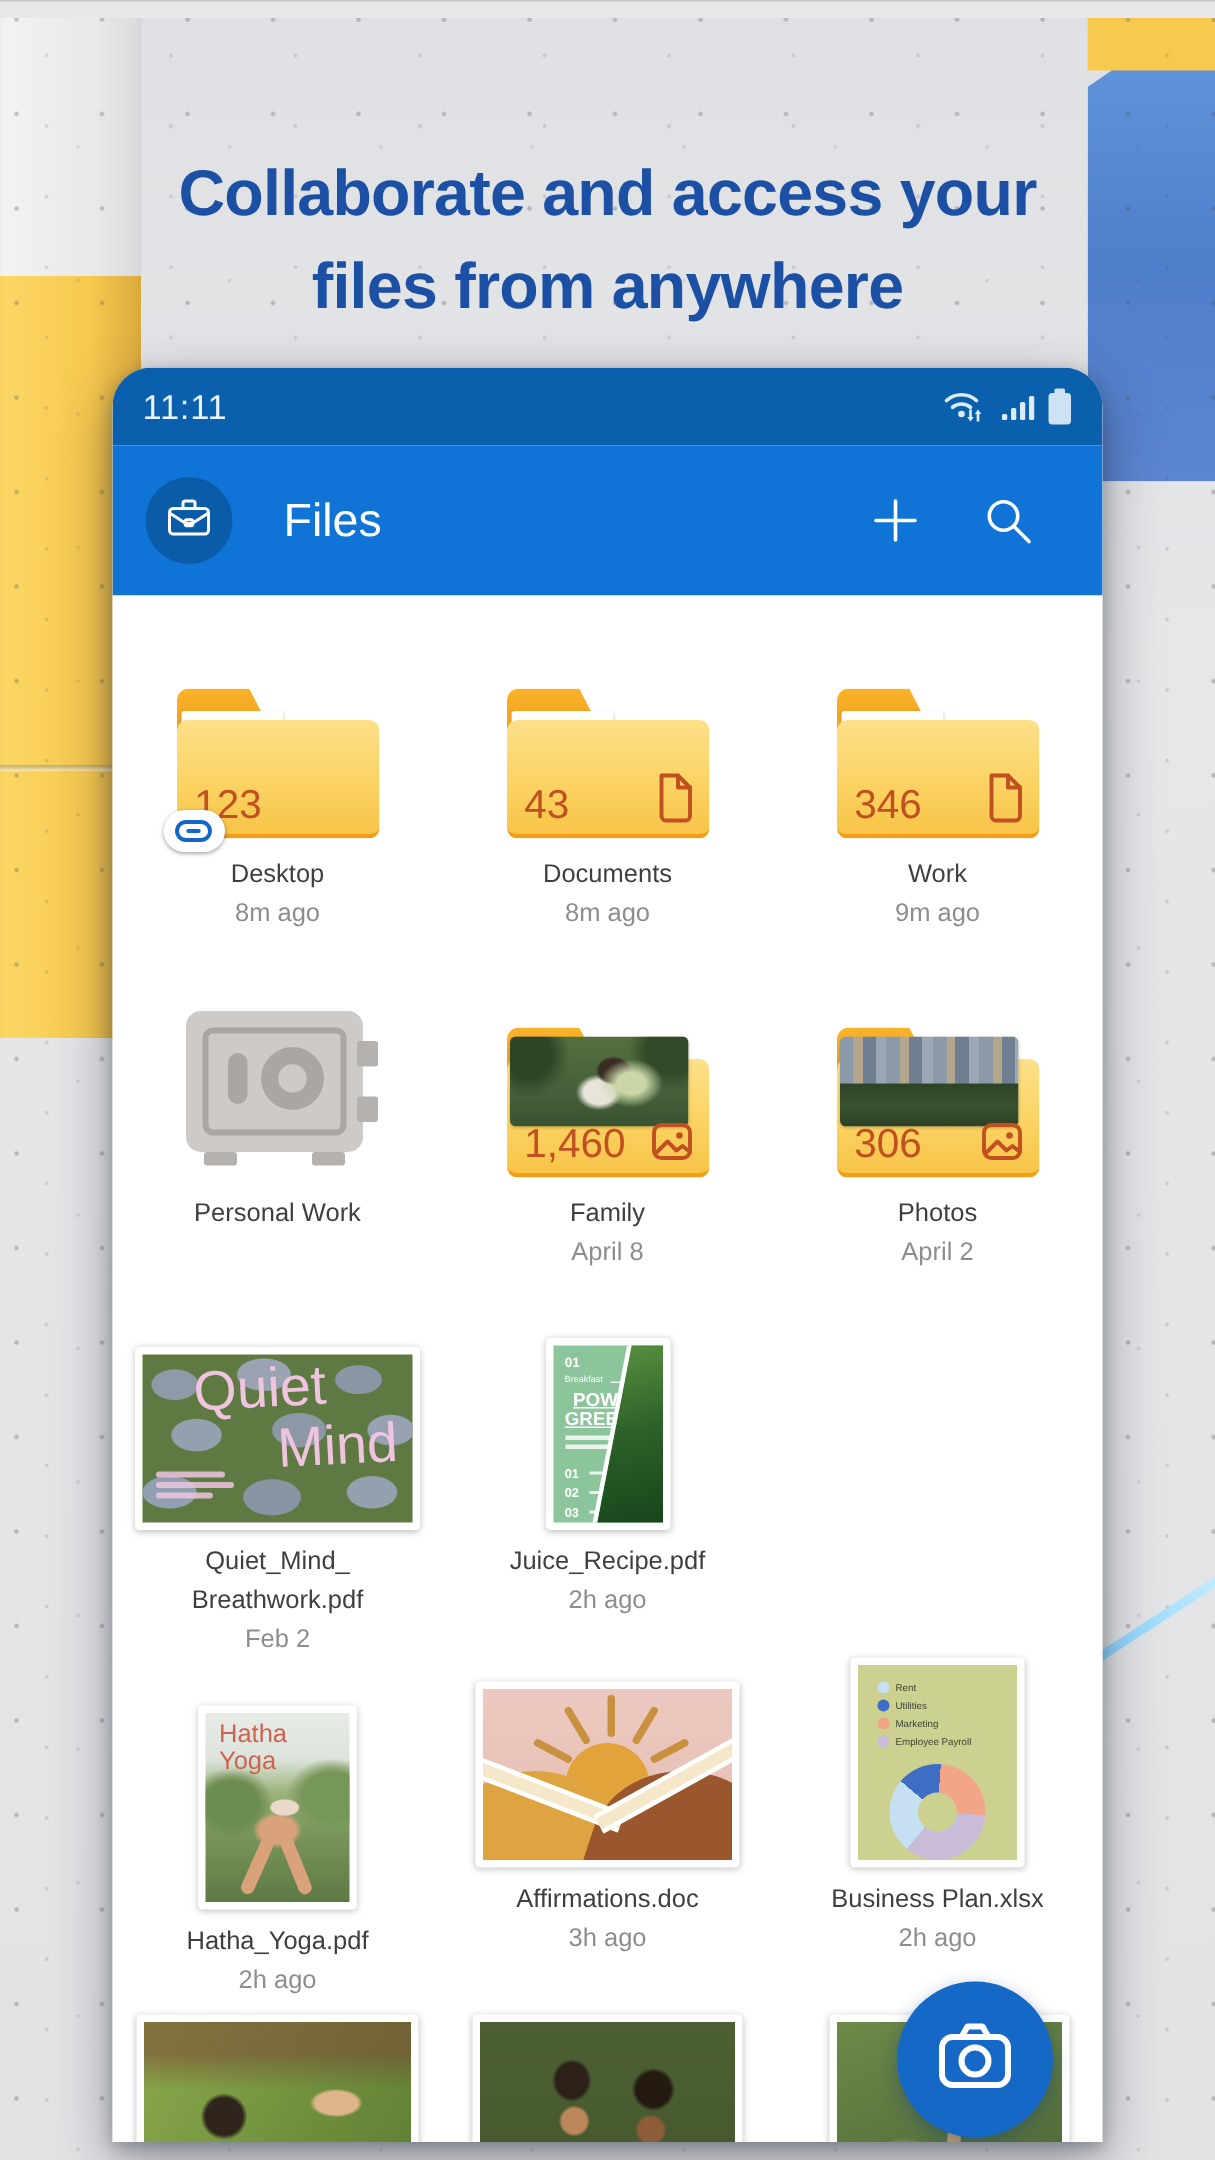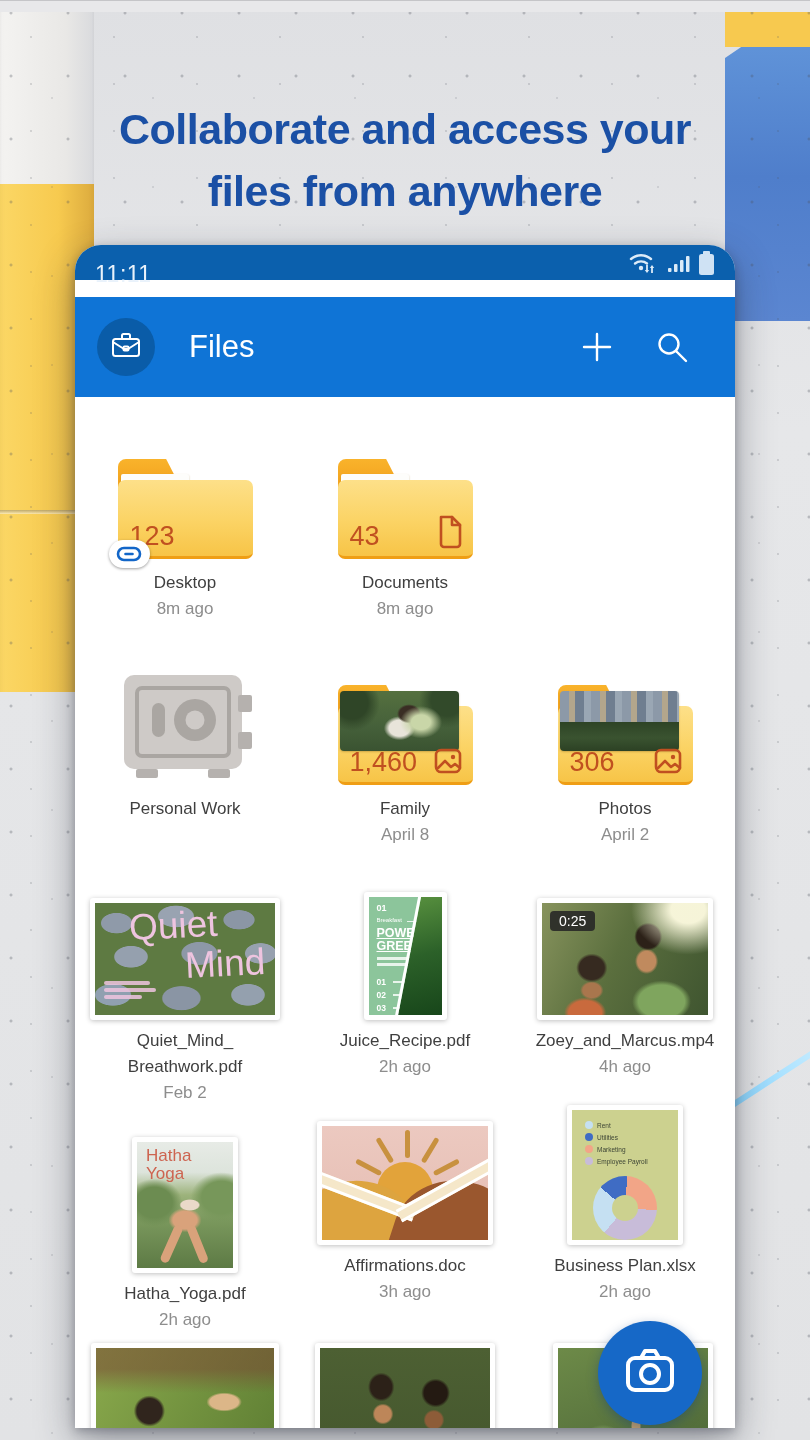--- a/index.html
+++ b/index.html
@@ -28,22 +28,22 @@
   
   .hero { position:absolute; left:0; top:98px; width:810px; text-align:center;
     font-size:43px; line-height:62px; font-weight:700; letter-spacing:-.5px;
     color:#1b50a5; white-space:pre-line; }
 
   
   .phone { position:absolute; left:75px; top:245px; width:660px; height:1183px;
     border-radius:26px 26px 0 0; overflow:hidden; background:#fff;
     box-shadow:0 14px 38px rgba(35,40,55,.42), 0 3px 10px rgba(35,40,55,.30); }
 
-  .status-bar { position:absolute; left:0; top:0; width:100%; height:35px; background:#0b60ad;
-    display:flex; padding:16px 20px; }
+  .status-bar { position:absolute; left:0; top:0; width:100%; height:52px; background:#0b60ad;
+    display:flex; align-items:center; padding:0 20px; }
   .time { color:#e9f2fb; font-size:23px; letter-spacing:.5px; }
   .status-icons { margin-left:auto; display:flex; align-items:center; gap:7px; }
 
   .app-bar { position:absolute; left:0; top:52px; width:100%; height:100px; background:#0f74d6;
     display:flex; align-items:center; padding:0 22px; }
   .avatar { width:58px; height:58px; border-radius:50%; background:#0a5ca8; display:flex; align-items:center; justify-content:center; flex:0 0 auto; }
   .app-title { color:#fff; font-size:31px; font-weight:400; margin-left:34px; }
   .bar-actions { margin-left:auto; display:flex; align-items:center; gap:40px; padding-right:24px; }
   .iconbtn { display:flex; align-items:center; justify-content:center; }
 
@@ -103,21 +103,21 @@
       radial-gradient(28px 18px at 20% 48%, #95a0ae 58%, rgba(0,0,0,0) 62%),
       radial-gradient(30px 19px at 58% 45%, #8d98a7 58%, rgba(0,0,0,0) 62%),
       radial-gradient(26px 17px at 92% 45%, #97a1af 58%, rgba(0,0,0,0) 62%),
       radial-gradient(30px 18px at 10% 82%, #90a0b0 58%, rgba(0,0,0,0) 62%),
       radial-gradient(32px 20px at 48% 85%, #8a95a4 58%, rgba(0,0,0,0) 62%),
       radial-gradient(28px 18px at 85% 82%, #94a0ae 58%, rgba(0,0,0,0) 62%); }
   .qm-l1 { position:absolute; left:34px; top:2px; font-size:37px; color:#eec4df; transform:rotate(-3deg); }
   .qm-l2 { position:absolute; right:10px; top:40px; font-size:37px; color:#eec4df; transform:rotate(-3deg); }
   .qm-bar { position:absolute; left:9px; height:4px; background:rgba(238,196,223,.85); border-radius:2px; }
 
-  .t-juice { width:73px; height:118px; background:#8cc59b; color:#fff; }
+  .t-juice { width:73px; height:118px; background:#8cc59b; color:#fff;text-align:right; }
   .j-num { position:absolute; left:8px; top:6px; font-size:9px; font-weight:700; }
   .j-sec { position:absolute; left:8px; top:20px; font-size:6px; }
   .j-secline { position:absolute; left:38px; top:24px; width:34px; height:1px; background:rgba(255,255,255,.8); }
   .j-title { position:absolute; left:8px; top:30px; font-size:12.5px; font-weight:700; line-height:13px; white-space:pre-line;text-decoration:underline; }
   .j-sub { position:absolute; left:8px; height:3px; background:rgba(255,255,255,.8); }
   .j-li { position:absolute; left:8px; font-size:8.5px; font-weight:700; }
   .j-libar { position:absolute; left:24px; width:17px; height:2px; background:rgba(255,255,255,.8); }
   .j-photo { position:absolute; right:-16px; top:-8px; width:52px; height:140px;
     background:linear-gradient(165deg,#5b9440 0%, #2c6129 45%, #134017 100%); transform:skewX(-11deg); border-left:3px solid #fff; }
 
@@ -310,20 +310,38 @@
               <path class="glyph-stroke" d="M6 2 h11 l8 8 v19 a3 3 0 0 1 -3 3 H9 a3 3 0 0 1 -3 -3 Z"></path>
               <path class="glyph-stroke" d="M17 2 v8 h8"></path>
             </svg>
           </span>
         </div>
       </div>
       <div class="name">Documents</div>
       <div class="meta">8m ago</div>
     </div>
 
+    <div class="tile r1" style="left:450px; top:50px;">
+      <div class="art">
+        <div class="folder">
+          <div class="f-tab"></div>
+            <div class="f-sheet"></div>
+            <div class="f-body"></div>
+          <span class="f-count">346</span>
+          <span class="f-glyph">
+            <svg width="28" height="34" viewBox="0 0 28 34">
+              <path class="glyph-stroke" d="M6 2 h11 l8 8 v19 a3 3 0 0 1 -3 3 H9 a3 3 0 0 1 -3 -3 Z"></path>
+              <path class="glyph-stroke" d="M17 2 v8 h8"></path>
+            </svg>
+          </span>
+        </div>
+      </div>
+      <div class="name">Work</div>
+      <div class="meta">9m ago</div>
+    </div>
 
     <div class="tile r2" style="left:10px; top:276px;">
       <div class="art">
         <span class="vault">
           <svg width="150" height="110" viewBox="0 0 150 110">
             <rect x="14" y="4" width="118" height="94" rx="10" fill="#cecac7"></rect>
             <rect x="27" y="17" width="92" height="68" rx="5" fill="none" stroke="#aaa6a2" stroke-width="4"></rect>
             <rect x="42" y="32" width="13" height="34" rx="6.5" fill="#aaa6a2"></rect>
             <circle cx="85" cy="49" r="21" fill="#aaa6a2"></circle>
             <circle cx="85" cy="49" r="9.5" fill="#cecac7"></circle>
@@ -413,31 +431,20 @@
             <span class="j-li" style="top:106px;">03</span>
             <div class="j-libar" style="top:110px;"></div>
             <div class="j-photo"></div>
           </div>
         </div>
       </div>
       <div class="name">Juice_Recipe.pdf</div>
       <div class="meta">2h ago</div>
     </div>
 
-    <div class="tile r3" style="left:450px; top:491px;">
-      <div class="art">
-        <div class="card">
-          <div class="thumb t-zoey">
-            <span class="duration">0:25</span>
-          </div>
-        </div>
-      </div>
-      <div class="name">Zoey_and_Marcus.mp4</div>
-      <div class="meta">4h ago</div>
-    </div>
 
     <div class="tile r4" style="left:10px; top:740px;">
       <div class="art">
         <div class="card">
           <div class="thumb t-hatha">
             <span class="hy-title">Hatha
 Yoga</span>
             <div class="hy-leg" style="left:30px; bottom:4px; transform:rotate(24deg);"></div>
             <div class="hy-leg" style="left:56px; bottom:4px; transform:rotate(-22deg);"></div>
           </div>

